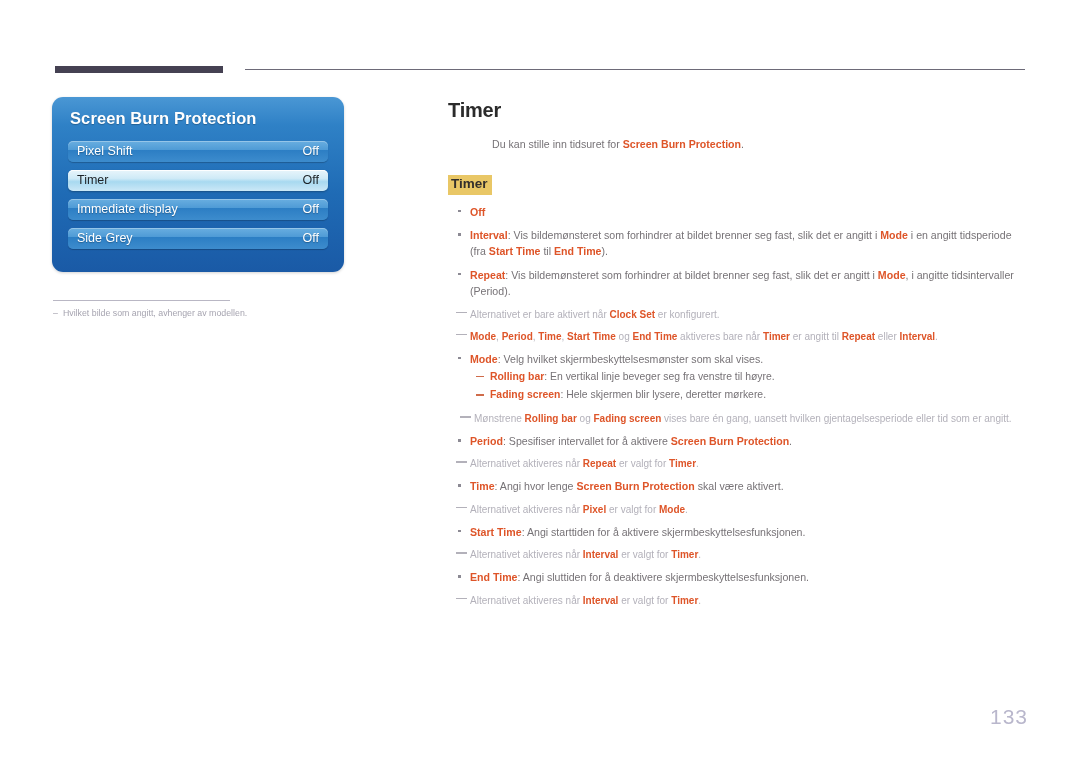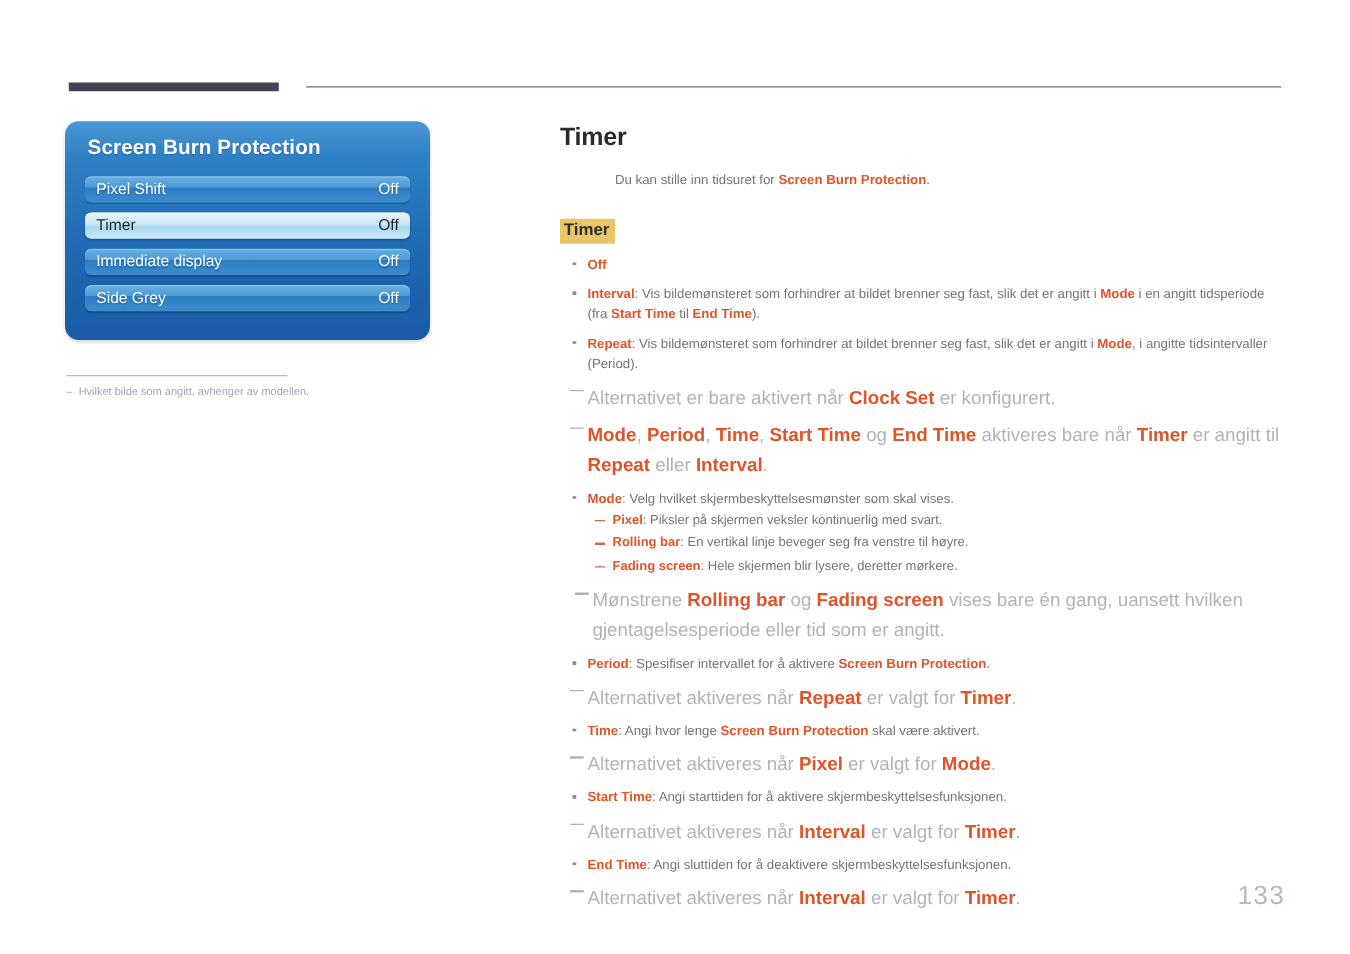--- a/index.html
+++ b/index.html
@@ -207,21 +207,21 @@
     width: 8px;
     height: 1.4px;
     background: #cf6b4a;
   }
 
   
   .note {
     position: relative;
     padding-left: 22px;
     margin: 3px 0 6px 0;
-    font-size: 15px;
+    font-size: 10px;
     line-height: 1.6;
     color: #b3b1ba;
   }
   .note > .bar {
     position: absolute;
     left: 8px;
     top: 5px;
     width: 11px;
     height: 1.6px;
     background: #b3b1ba;
@@ -322,24 +322,20 @@
     <div class="note">
       <span class="bar"></span>
       <b class="term-note">Mode</b>, <b class="term-note">Period</b>, <b class="term-note">Time</b>, <b class="term-note">Start Time</b> og <b class="term-note">End Time</b> aktiveres bare når <b class="term-note">Timer</b> er angitt til <b class="term-note">Repeat</b> eller <b class="term-note">Interval</b>.
     </div>
 
     <li class="bitem">
       <span class="bullet"></span>
       <b class="term">Mode</b>: Velg hvilket skjermbeskyttelsesmønster som skal vises.
 
       <ul class="dlist">
-        <li class="ditem">
-          <span class="dash"></span>
-          <b class="term">Pixel</b>: Piksler på skjermen veksler kontinuerlig med svart.
-        </li>
         <li class="ditem">
           <span class="dash"></span>
           <b class="term">Rolling bar</b>: En vertikal linje beveger seg fra venstre til høyre.
         </li>
         <li class="ditem">
           <span class="dash"></span>
           <b class="term">Fading screen</b>: Hele skjermen blir lysere, deretter mørkere.
         </li>
       </ul>
     </li>

